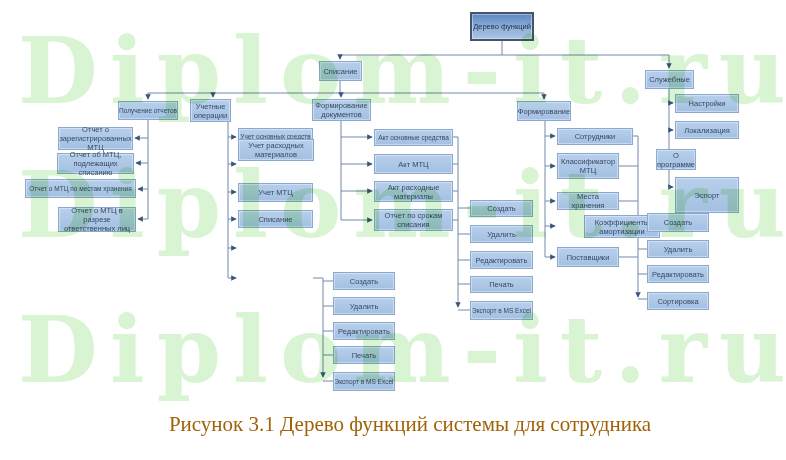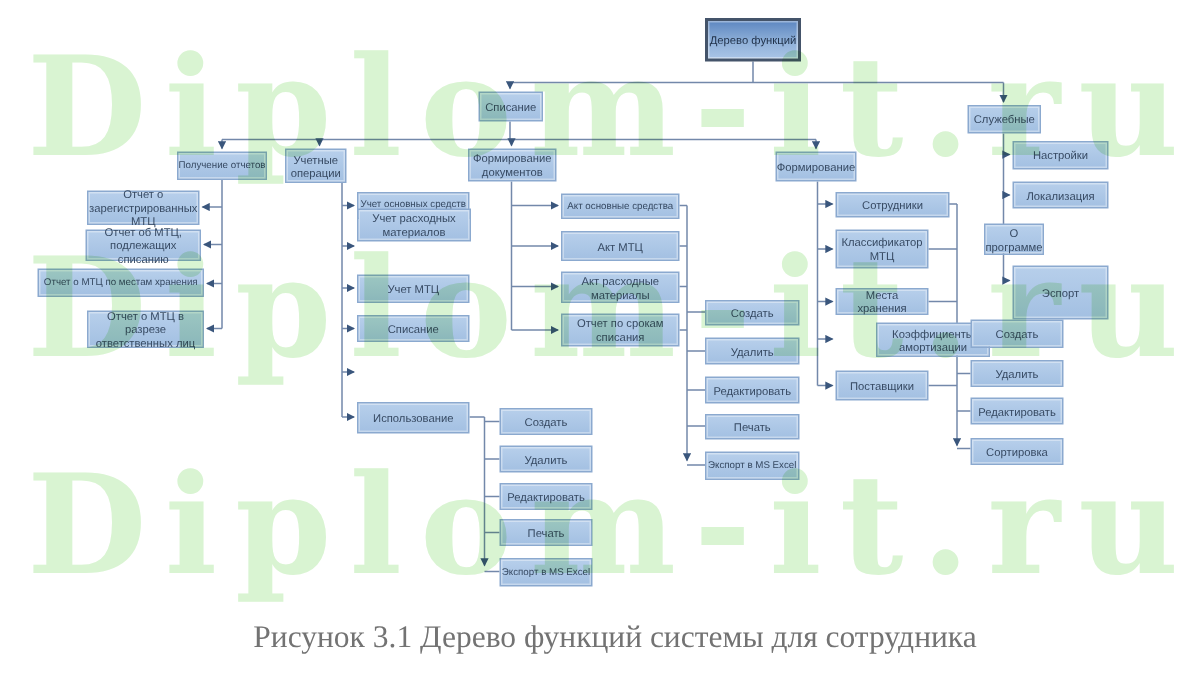--- a/index.html
+++ b/index.html
@@ -10,21 +10,21 @@
         text-align:center;font-size:7.5px;line-height:1.2;color:#374a63;padding:1px 2px;
         background:linear-gradient(180deg,#b7cfeb 0%,#a3c0e2 100%);
         border:1px solid #8ba9cf; box-shadow:inset 0 0 0 1px rgba(255,255,255,.38);}
   .node.one{font-size:6.5px;white-space:nowrap;}
   .node.root{background:linear-gradient(180deg,#5d87c1 0%,#8fb0d8 55%,#a9c4e6 100%);
         border:2px solid #44546a;color:#1f3048;font-size:7.5px;white-space:nowrap;}
   .watermark{position:absolute;left:18px;width:786px;z-index:3;pointer-events:none;
         font-family:"DejaVu Serif",serif;font-weight:bold;font-size:92px;line-height:92px;
         letter-spacing:12px;color:#d9f4d2;mix-blend-mode:multiply;white-space:nowrap;}
   .caption{position:absolute;left:40px;top:412px;width:740px;z-index:2;text-align:center;
-        font-family:"Liberation Serif",serif;font-size:21px;color:#737373;}
+        font-family:"Liberation Serif",serif;font-size:21px;color:#a16207;}
 </style>
 </head>
 <body>
 
 <div class="stage">
 
   <svg class="wires" width="786" height="460" viewBox="0 0 786 460">
     <defs>
       <marker id="arr" viewBox="0 0 8 8" refX="7" refY="4" markerWidth="5.5" markerHeight="5.5" orient="auto">
         <path d="M0 0 L8 4 L0 8 z" fill="#3a567c"></path>
@@ -88,21 +88,20 @@
 
   <div class="node" style="left:58px;top:127px;width:75px;height:23px">Отчет о зарегистрированных МТЦ</div>
   <div class="node" style="left:57px;top:153px;width:77px;height:21px">Отчет об МТЦ, подлежащих списанию</div>
   <div class="node one" style="left:25px;top:179px;width:111px;height:19px">Отчет о МТЦ по местам хранения</div>
   <div class="node" style="left:58px;top:207px;width:78px;height:25px">Отчет о МТЦ в разрезе ответственных лиц</div>
 
   <div class="node one" style="left:238px;top:128px;width:75px;height:18px">Учет основных средств</div>
   <div class="node" style="left:238px;top:139px;width:76px;height:22px">Учет расходных материалов</div>
   <div class="node" style="left:238px;top:183px;width:75px;height:19px">Учет МТЦ</div>
   <div class="node" style="left:238px;top:210px;width:75px;height:18px">Списание</div>
-  <div class="node" style="left:238px;top:268px;width:75px;height:21px">Использование</div>
 
   <div class="node" style="left:333px;top:272px;width:62px;height:18px">Создать</div>
   <div class="node" style="left:333px;top:297px;width:62px;height:18px">Удалить</div>
   <div class="node" style="left:333px;top:322px;width:62px;height:18px">Редактировать</div>
   <div class="node" style="left:333px;top:346px;width:62px;height:18px">Печать</div>
   <div class="node one" style="left:333px;top:372px;width:62px;height:19px">Экспорт в MS Excel</div>
 
   <div class="node one" style="left:374px;top:129px;width:79px;height:17px">Акт основные средства</div>
   <div class="node" style="left:374px;top:181px;width:79px;height:21px">Акт расходные материалы</div>
   <div class="node" style="left:374px;top:154px;width:79px;height:20px">Акт МТЦ</div>

